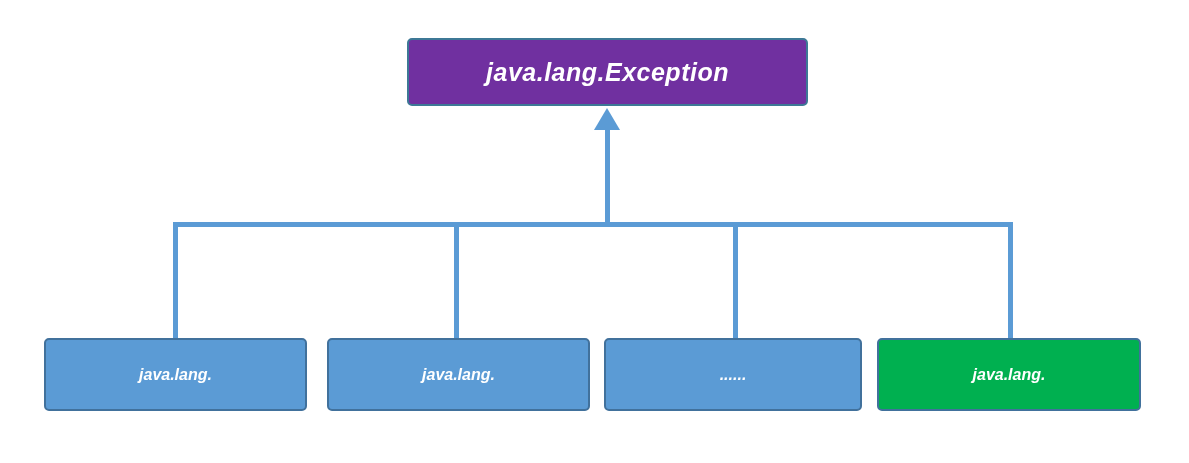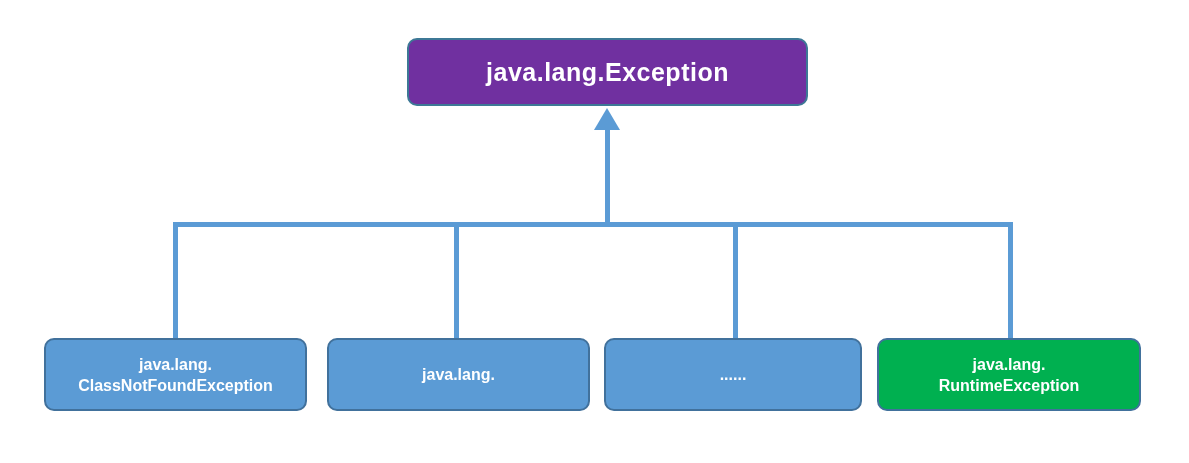--- a/index.html
+++ b/index.html
@@ -12,28 +12,29 @@
     position: relative;
     width: 1189px;
     height: 463px;
     background: #ffffff;
     overflow: hidden;
   }
   .node {
     position: absolute;
     box-sizing: border-box;
     border: 2.5px solid #41719C;
-    border-radius: 10px;
+    border-radius: 5px;
     display: flex;
     flex-direction: column;
     align-items: center;
     justify-content: center;
     color: #ffffff;
     font-weight: 700;
     text-align: center;
+    font-style: italic;
   }
   .root-node {
     left: 407px;
     top: 38px;
     width: 401px;
     height: 68px;
     font-size: 25px;
     letter-spacing: 0.5px;
   }
   .child-node {
@@ -94,30 +95,28 @@
   <div class="line h-bar" style="background: rgb(91, 155, 213);"></div>
   <div class="line arrow-shaft" style="background: rgb(91, 155, 213);"></div>
   <div class="arrow-head" style="border-bottom-color: rgb(91, 155, 213);"></div>
   <div class="line v-drop v-drop-1" style="background: rgb(91, 155, 213);"></div>
   <div class="line v-drop v-drop-2" style="background: rgb(91, 155, 213);"></div>
   <div class="line v-drop v-drop-3" style="background: rgb(91, 155, 213);"></div>
   <div class="line v-drop v-drop-4" style="background: rgb(91, 155, 213);"></div>
 
   <div class="node child-node child-1" style="background: rgb(91, 155, 213); border-color: rgb(65, 113, 156);">
     <span>java.lang.</span>
-    <span>ClassNotFoundException</span>
   </div>
 
   <div class="node child-node child-2" style="background: rgb(91, 155, 213); border-color: rgb(65, 113, 156);">
     <span>java.lang.</span>
   </div>
 
   <div class="node child-node child-3" style="background: rgb(91, 155, 213); border-color: rgb(65, 113, 156);">
     <span>......</span>
     <span></span>
   </div>
 
   <div class="node child-node child-4" style="background: rgb(0, 176, 80); border-color: rgb(65, 113, 156);">
     <span>java.lang.</span>
-    <span>RuntimeException</span>
   </div>
 
 </div>
 
 </body></html>

